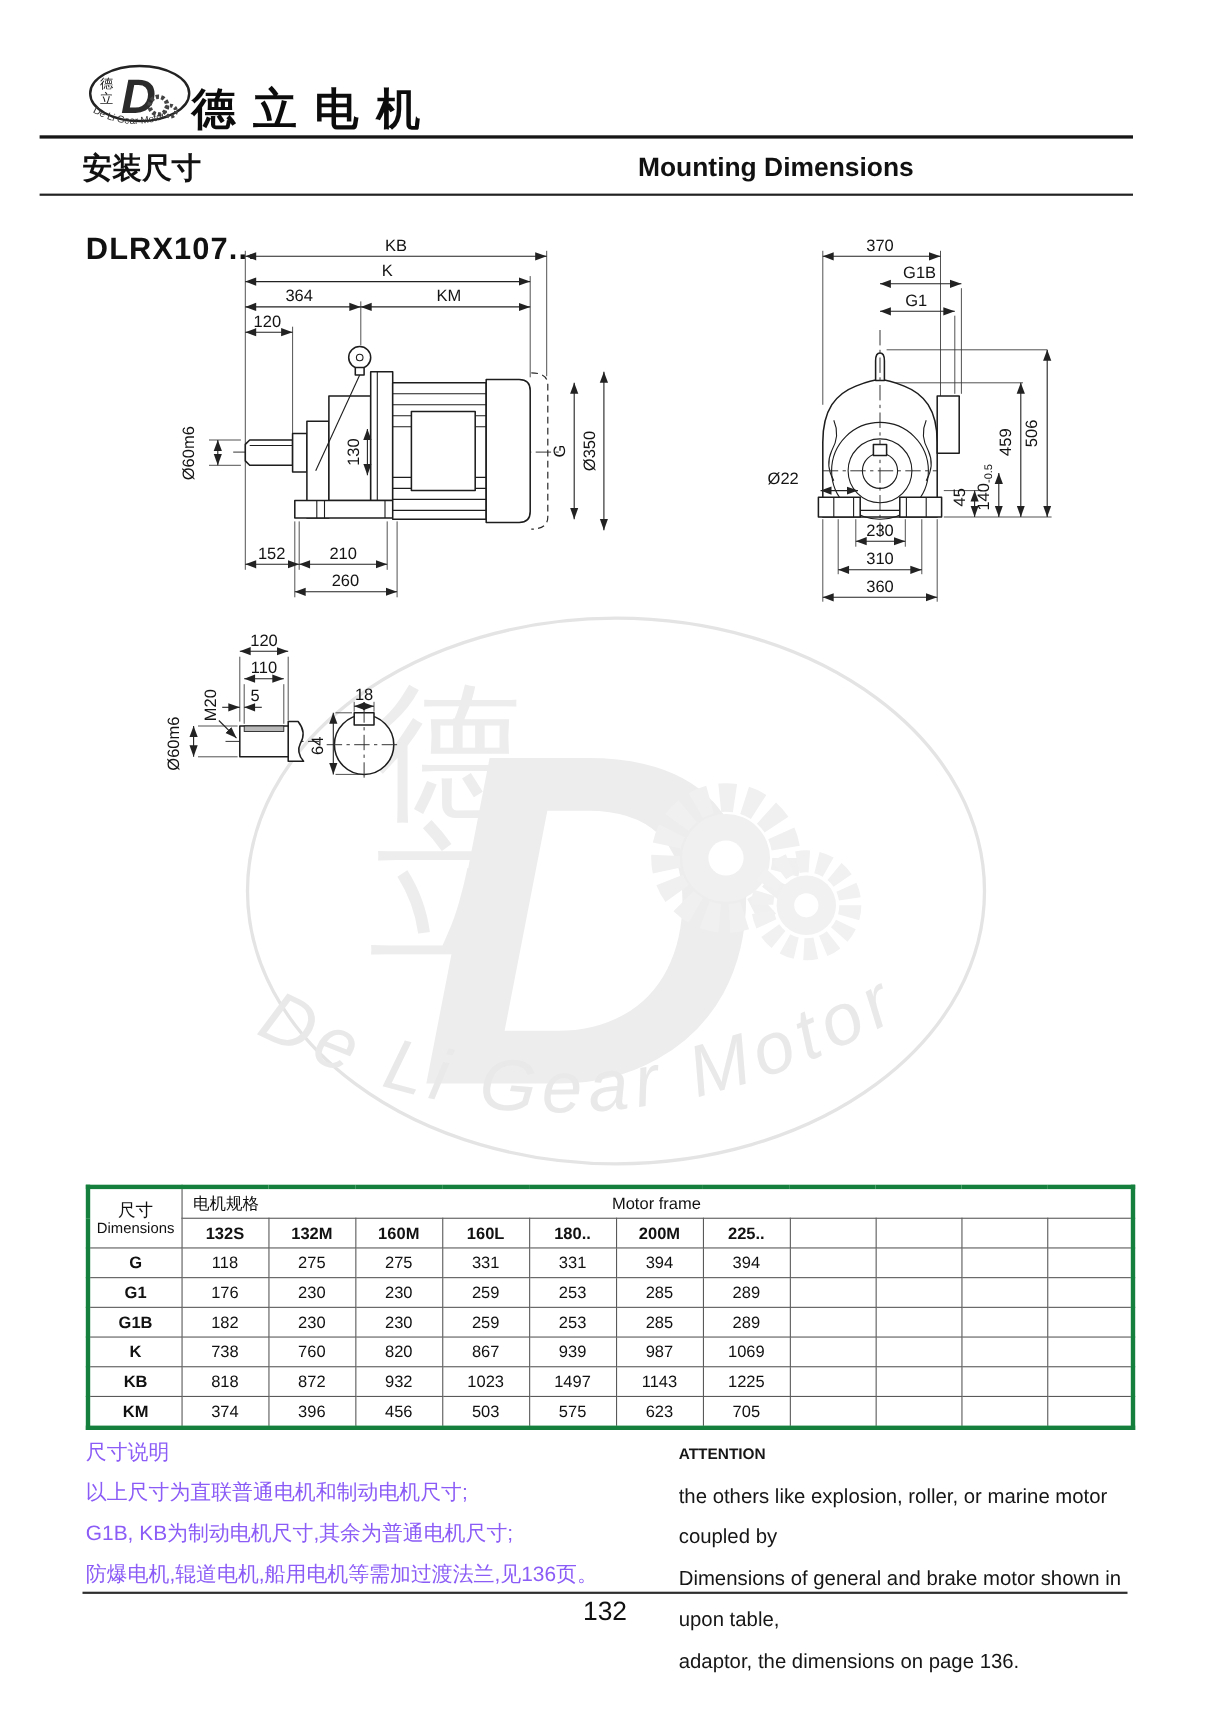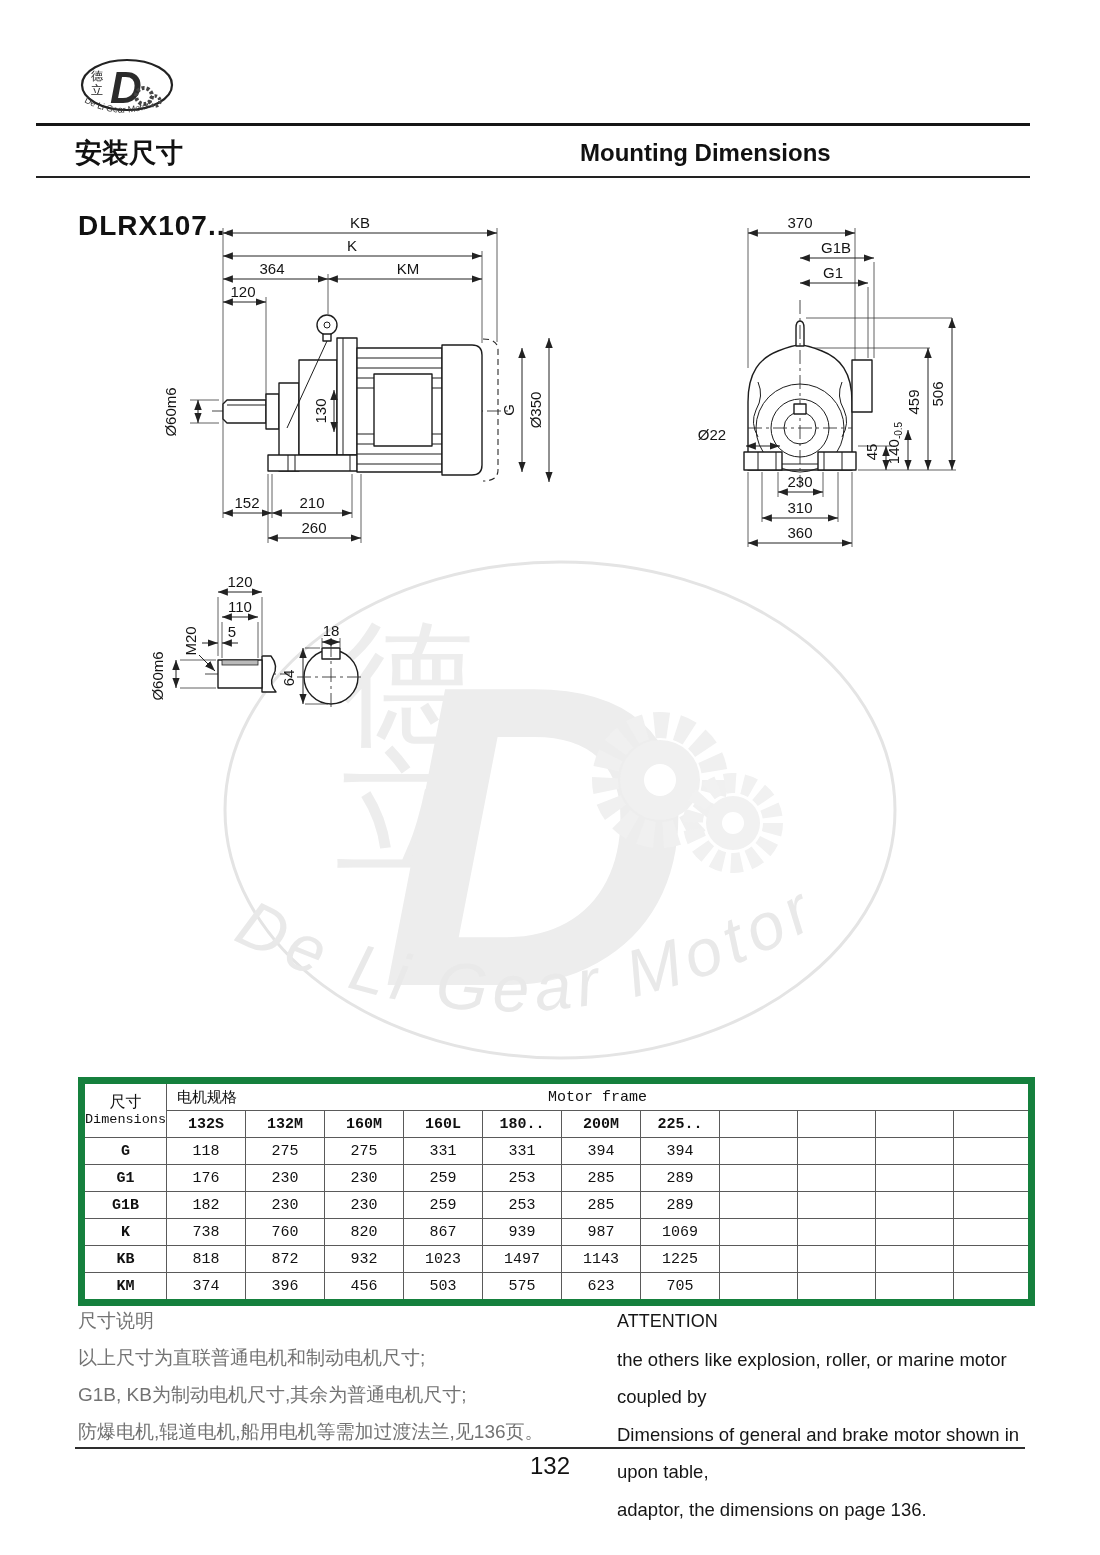--- a/index.html
+++ b/index.html
@@ -23,31 +23,31 @@
   .ext{stroke:#3a3a3a;stroke-width:0.8;fill:none;}
   .cl{stroke:#333;stroke-width:0.9;fill:none;stroke-dasharray:14 4 3 4;}
   .dsh{stroke:#2a2a2a;stroke-width:1.1;fill:none;stroke-dasharray:6 4;}
   .dim{stroke:#222;stroke-width:1;fill:none;marker-start:url(#as);marker-end:url(#ae);}
   .hatch{fill:#b9b9b9;stroke:#222;stroke-width:0.8;}
   
   .dim-table{position:absolute;left:78px;top:1077px;border-collapse:collapse;table-layout:fixed;
              width:950px;}
   .dim-table td{border:1px solid #5a5a5a;height:26px;text-align:center;vertical-align:middle;
                 font-size:15px;color:#111;padding:0;overflow:hidden;}
-  .dim-table{border:7px solid #15803d;font-family:Liberation Mono, monospace;}
+  .dim-table{border:4px solid #15803d;}
   .dim-table .rowlabel{font-weight:bold;}
   .dim-table .colhead{font-weight:bold;margin-left:36px;}
   .dimhead-cn{font-size:16px;line-height:17px;}
   .dimhead-en{font-size:13.5px;line-height:15px;}
   .spec-cell{position:relative;text-align:center;}
   .spec-cn{position:absolute;left:10px;top:4px;font-size:15px;}
   
-  .notes-cn{left:78px;top:1302px;width:520px;font-size:19px;line-height:37px;color:#737373;}
+  .notes-cn{left:78px;top:1302px;width:520px;font-size:19px;line-height:37px;color:#8b5cf6;}
   .notes-en{left:617px;top:1303px;width:430px;font-size:18.5px;line-height:37.5px;color:#161616;}
-  .notes-en .nt{font-weight:normal;font-size:18px;}
+  .notes-en .nt{font-weight:bold;font-size:14px;}
   .foot-rule{left:75px;top:1447px;width:950px;height:2px;background:#2e2e2e;}
   .page-num{left:0;top:1452px;width:1100px;text-align:center;font-size:24px;}
 </style>
 </head>
 <body>
 
 <div class="page">
 
   <svg class="abs" style="left:205px;top:555px;" width="720" height="520" viewBox="0 0 720 520">
     <ellipse cx="355" cy="255" rx="335" ry="248" fill="none" stroke="#e4e4e4" stroke-width="3"></ellipse>
@@ -73,20 +73,21 @@
     <text x="13" y="22" font-size="12" fill="#222" font-family="Liberation Serif,serif">德</text>
     <text x="13" y="36" font-size="12" fill="#222" font-family="Liberation Serif,serif">立</text>
     <text x="32" y="45" font-size="44" font-weight="bold" font-style="italic" fill="#2b2b2b" font-family="Liberation Serif,serif">D</text>
     <circle cx="66" cy="38" r="8" fill="none" stroke="#444" stroke-width="4" stroke-dasharray="3 2"></circle>
     <circle cx="77" cy="43" r="5" fill="none" stroke="#444" stroke-width="3.5" stroke-dasharray="2.5 2"></circle>
     <path id="logoarc" d="M 6,44 Q 49,68 94,38" fill="none"></path>
     <text font-size="9" fill="#333" font-family="Liberation Serif,serif">
       <textPath href="#logoarc">De Li Gear Motor</textPath>
     </text>
   </svg>
+  <div class="abs brand-cn">德立电机</div>
   <div class="abs rule1"></div>
   <div class="abs title-cn">安装尺寸</div>
   <div class="abs title-en">Mounting Dimensions</div>
   <div class="abs rule2"></div>
   <div class="abs model">DLRX107...</div>
 
   <svg class="abs" style="left:0;top:195px;" width="1100" height="560" viewBox="0 195 1100 560">
     <defs>
       <marker id="ae" viewBox="0 0 10 8" refX="9.5" refY="4" markerWidth="11" markerHeight="9" orient="auto" markerUnits="userSpaceOnUse">
           <path d="M0,0.6 L9.5,4 L0,7.4 Z" fill="#222"></path>

